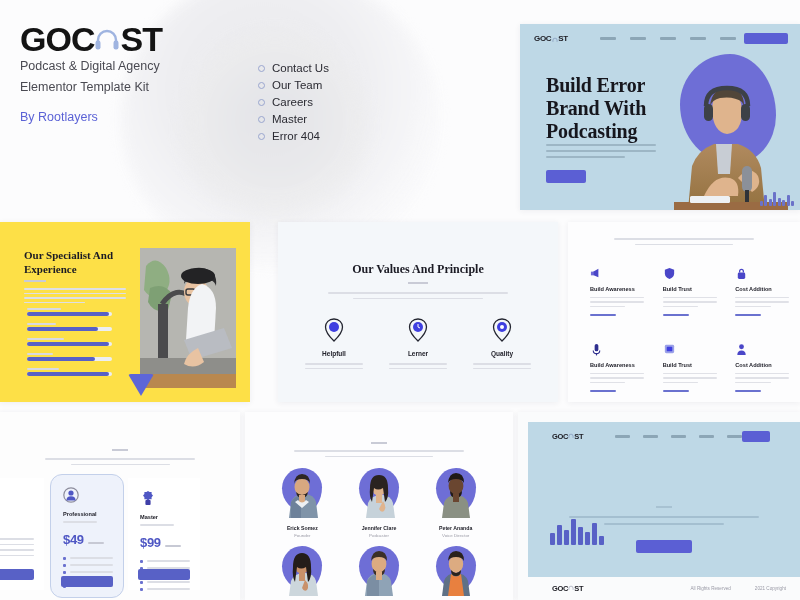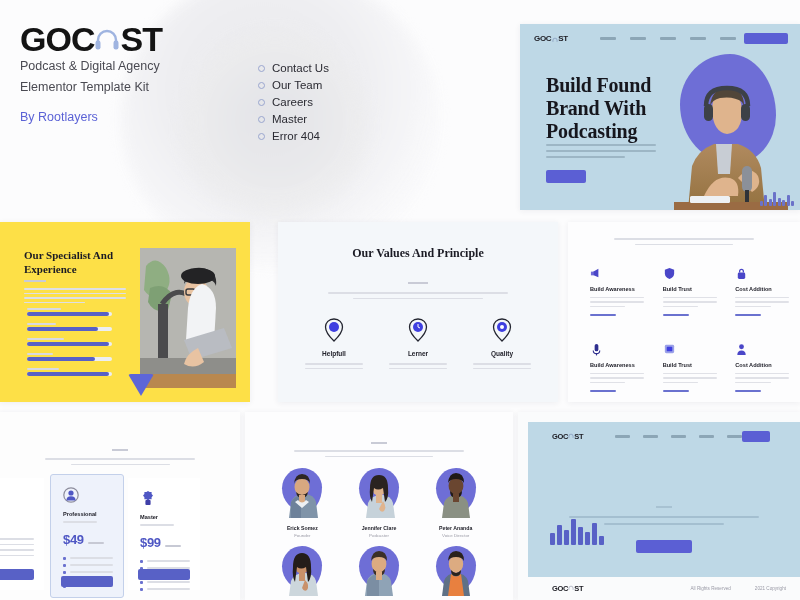--- a/index.html
+++ b/index.html
@@ -81,21 +81,21 @@
   .skill .track{height:4px;border-radius:2px;background:#eceef4;position:relative;}
   .skill .fill{position:absolute;left:0;top:0;bottom:0;border-radius:2px;background:#5861c6;}
   .spec .photo{position:absolute;left:140px;top:26px;width:96px;height:140px;overflow:hidden;}
   .spec .tri{position:absolute;left:128px;top:152px;width:0;height:0;
     border-left:13px solid transparent;border-right:13px solid transparent;border-top:22px solid #5d66d8;
     border-radius:3px;filter:drop-shadow(0 0 0 transparent);}
 
   
   .values{left:278px;top:222px;width:280px;height:180px;background:#f4f7fa;}
   .values h2{
-    position:absolute;left:0;right:0;top:24px;margin:0;text-align:center;
+    position:absolute;left:0;right:0;top:40px;margin:0;text-align:center;
     font-family:"Liberation Serif", serif;font-weight:bold;font-size:12px;color:#1b1b24;
   }
   .values .dash{position:absolute;left:50%;transform:translateX(-50%);top:60px;width:20px;height:2px;background:#c9cbd6;}
   .values .para{position:absolute;left:50%;transform:translateX(-50%);top:70px;width:180px;}
   .values .para i{display:block;height:1.6px;background:#dcdee5;margin-bottom:4px;border-radius:1px;}
   .values .cols{position:absolute;left:14px;right:14px;top:96px;display:flex;}
   .vcol{flex:1;text-align:center;}
   .pin{width:20px;height:24px;margin:0 auto 8px;position:relative;}
   .vcol .name{font-size:6.5px;font-weight:bold;color:#22222b;margin-bottom:6px;}
   .vcol .ln{height:1.5px;background:#dcdee5;border-radius:1px;margin:0 10px 3px;}
@@ -114,21 +114,21 @@
   .price{left:0px;top:412px;width:240px;height:188px;background:#fdfdfd;}
   .price h2{
     position:absolute;left:0;right:0;top:20px;margin:0;text-align:center;
     font-family:"Liberation Serif", serif;font-weight:bold;font-size:10.5px;color:#1b1b24;
   }
   .price .dash{position:absolute;left:50%;transform:translateX(-50%);top:37px;width:16px;height:2px;background:#c9cbd6;}
   .price .para{position:absolute;left:50%;transform:translateX(-50%);top:46px;width:150px;}
   .price .para i{display:block;height:1.6px;background:#dcdee5;margin-bottom:4px;border-radius:1px;}
   .pcard{position:absolute;top:66px;width:72px;height:112px;background:#fff;}
   .pcard.c1{left:-28px;}
-  .pcard.c2{left:50px;background:#eef2fb;border:1px solid #c3d0ea;border-radius:3px;top:62px;height:122px;}
+  .pcard.c2{left:50px;background:#eef2fb;border:1px solid #c3d0ea;border-radius:12px;top:62px;height:122px;}
   .pcard.c3{left:128px;}
   .pcard .picon{width:16px;height:16px;margin:12px 0 8px 12px;}
   .pcard .pname{font-size:5.6px;font-weight:bold;color:#22222b;margin-left:12px;}
   .pcard .pdesc{height:1.5px;width:34px;background:#dcdee5;margin:4px 0 0 12px;border-radius:1px;}
   .pcard .amount{margin:9px 0 0 12px;display:flex;align-items:baseline;gap:4px;}
   .pcard .amount b{font-size:13px;color:#4f57c4;letter-spacing:-.3px;}
   .pcard .amount i{display:block;height:1.6px;width:16px;background:#c7c9d4;border-radius:1px;}
   .pcard .feat{margin:10px 0 0 12px;}
   .pcard .feat div{display:flex;align-items:center;gap:4px;margin-bottom:4px;}
   .pcard .feat .dot{width:3px;height:3px;background:#6a71cf;border-radius:1px;flex:none;}
@@ -239,21 +239,21 @@
       </div>
       <div class="mininav">
         <span></span>
         <span></span>
         <span></span>
         <span></span>
         <span></span>
       </div>
       <div class="minibtn"></div>
     </div>
-    <h1>Build Found Brand With Podcasting</h1>
+    <h1>Build Error Brand With Podcasting</h1>
     <div class="lines">
       <i style="width:100%"></i>
         <i style="width:100%"></i>
         <i style="width:72%"></i>
     </div>
     <div class="cta"></div>
     <div class="blob"></div>
 
     <svg class="person" viewBox="0 0 128 140">
       <defs>

